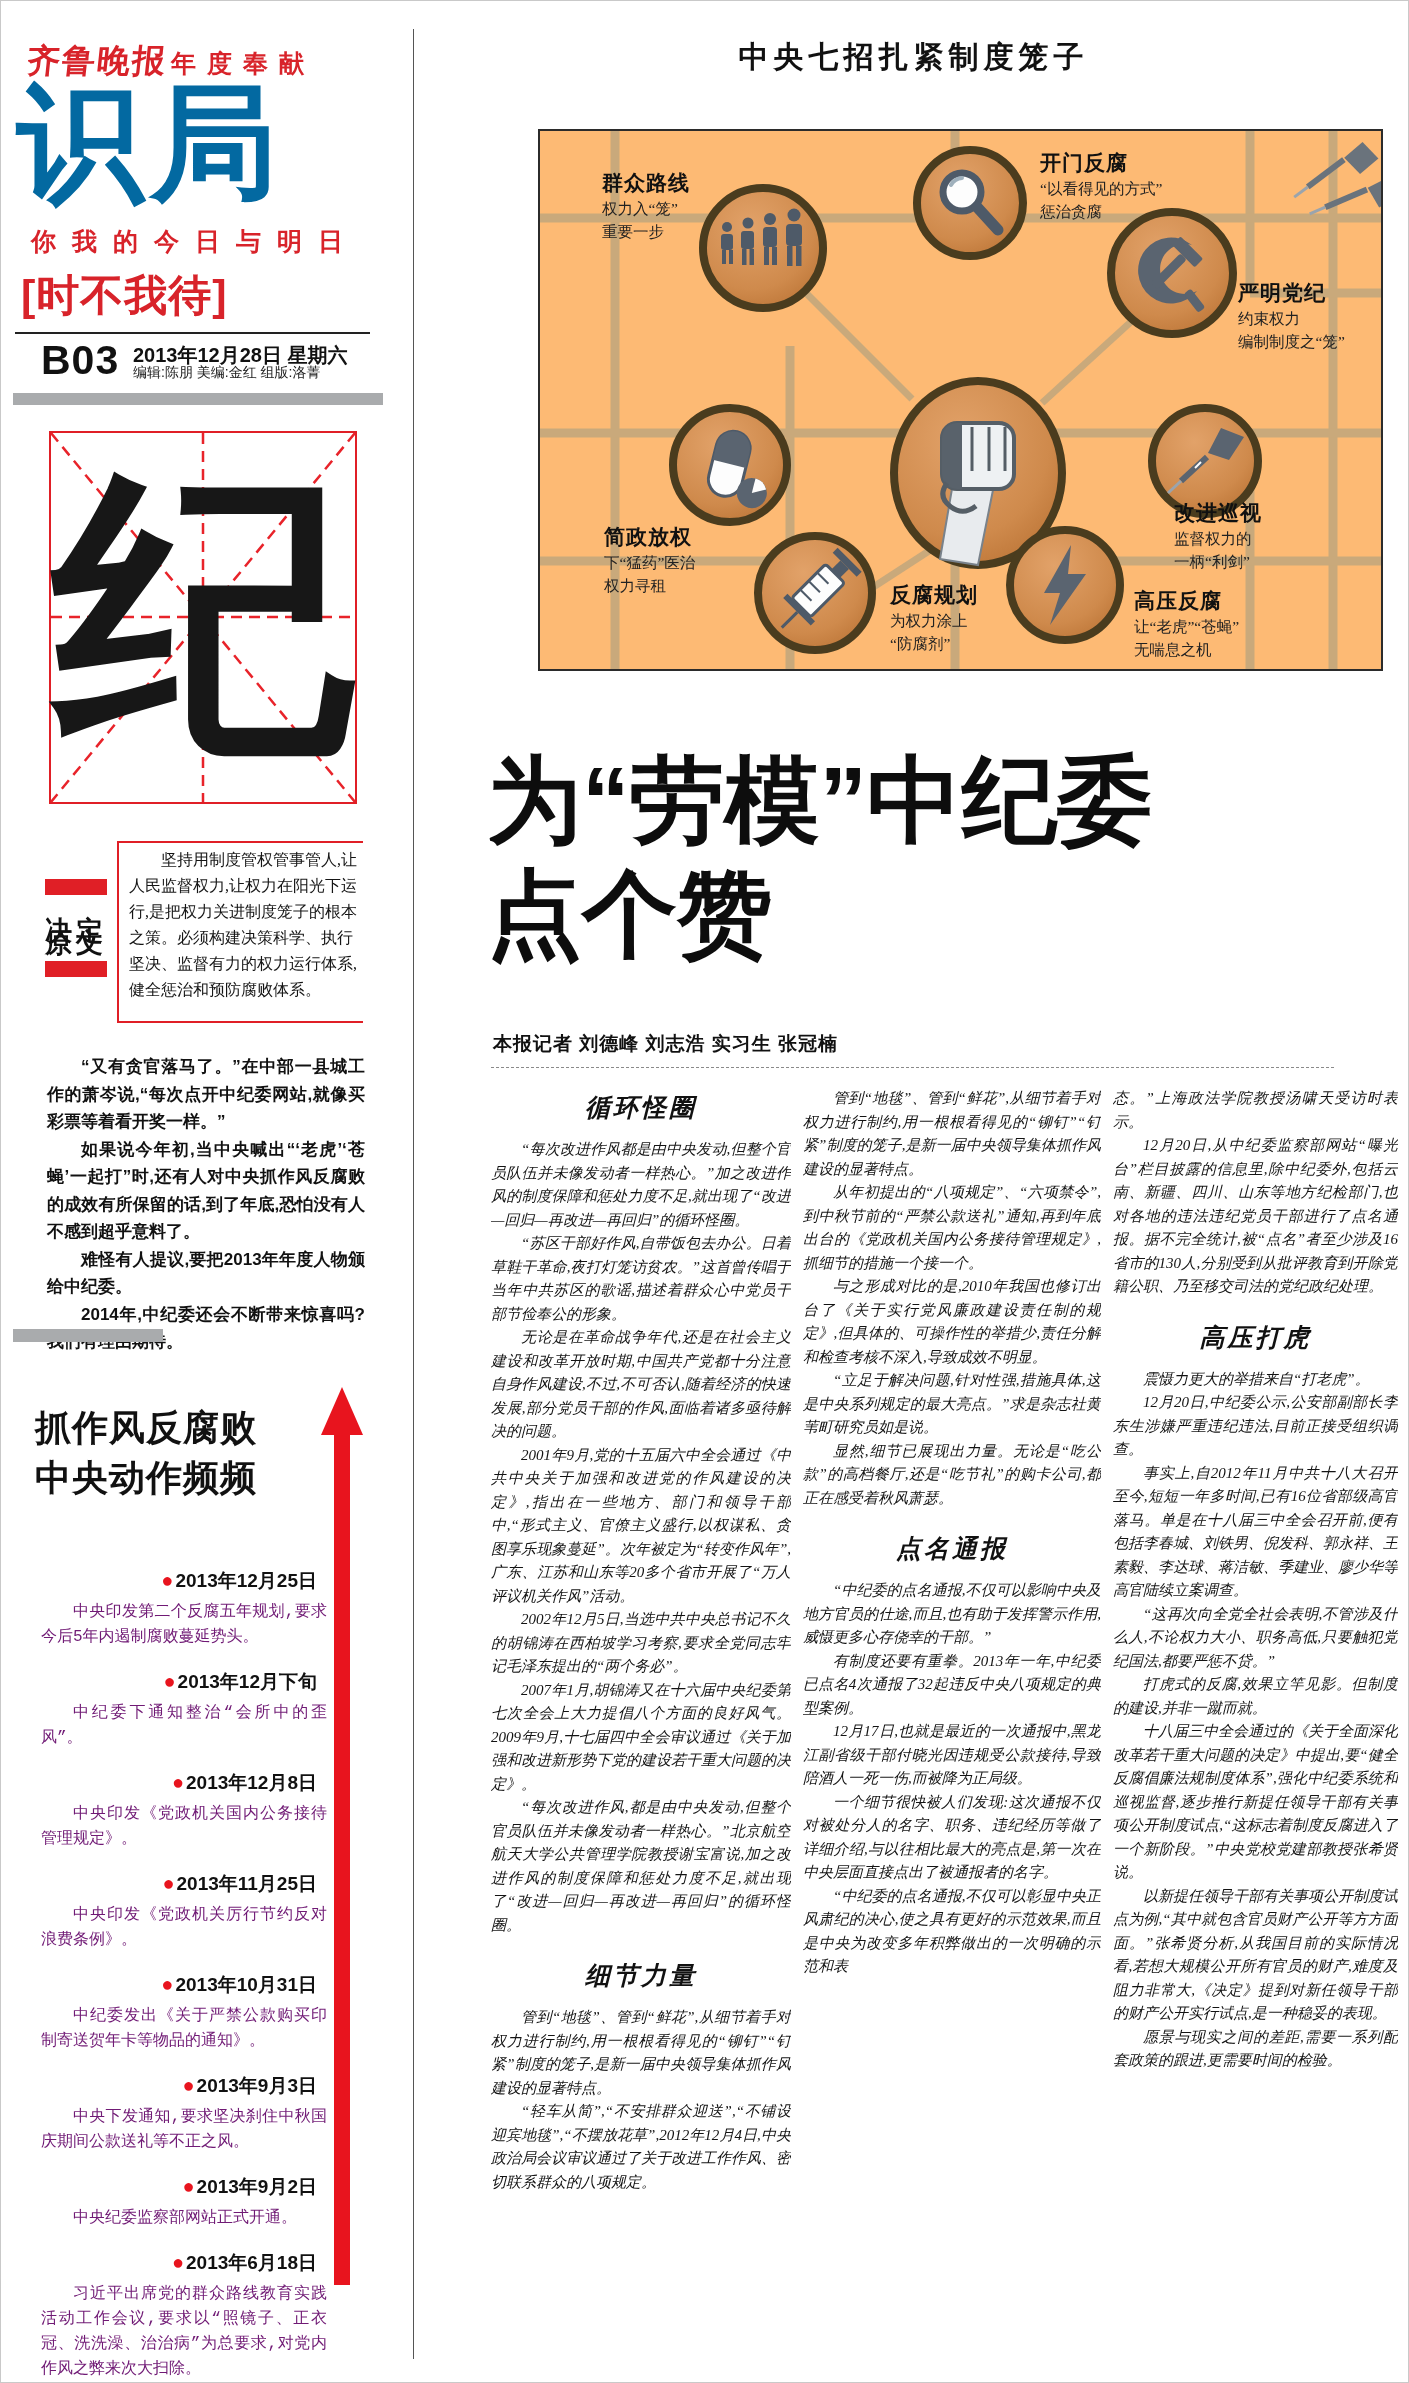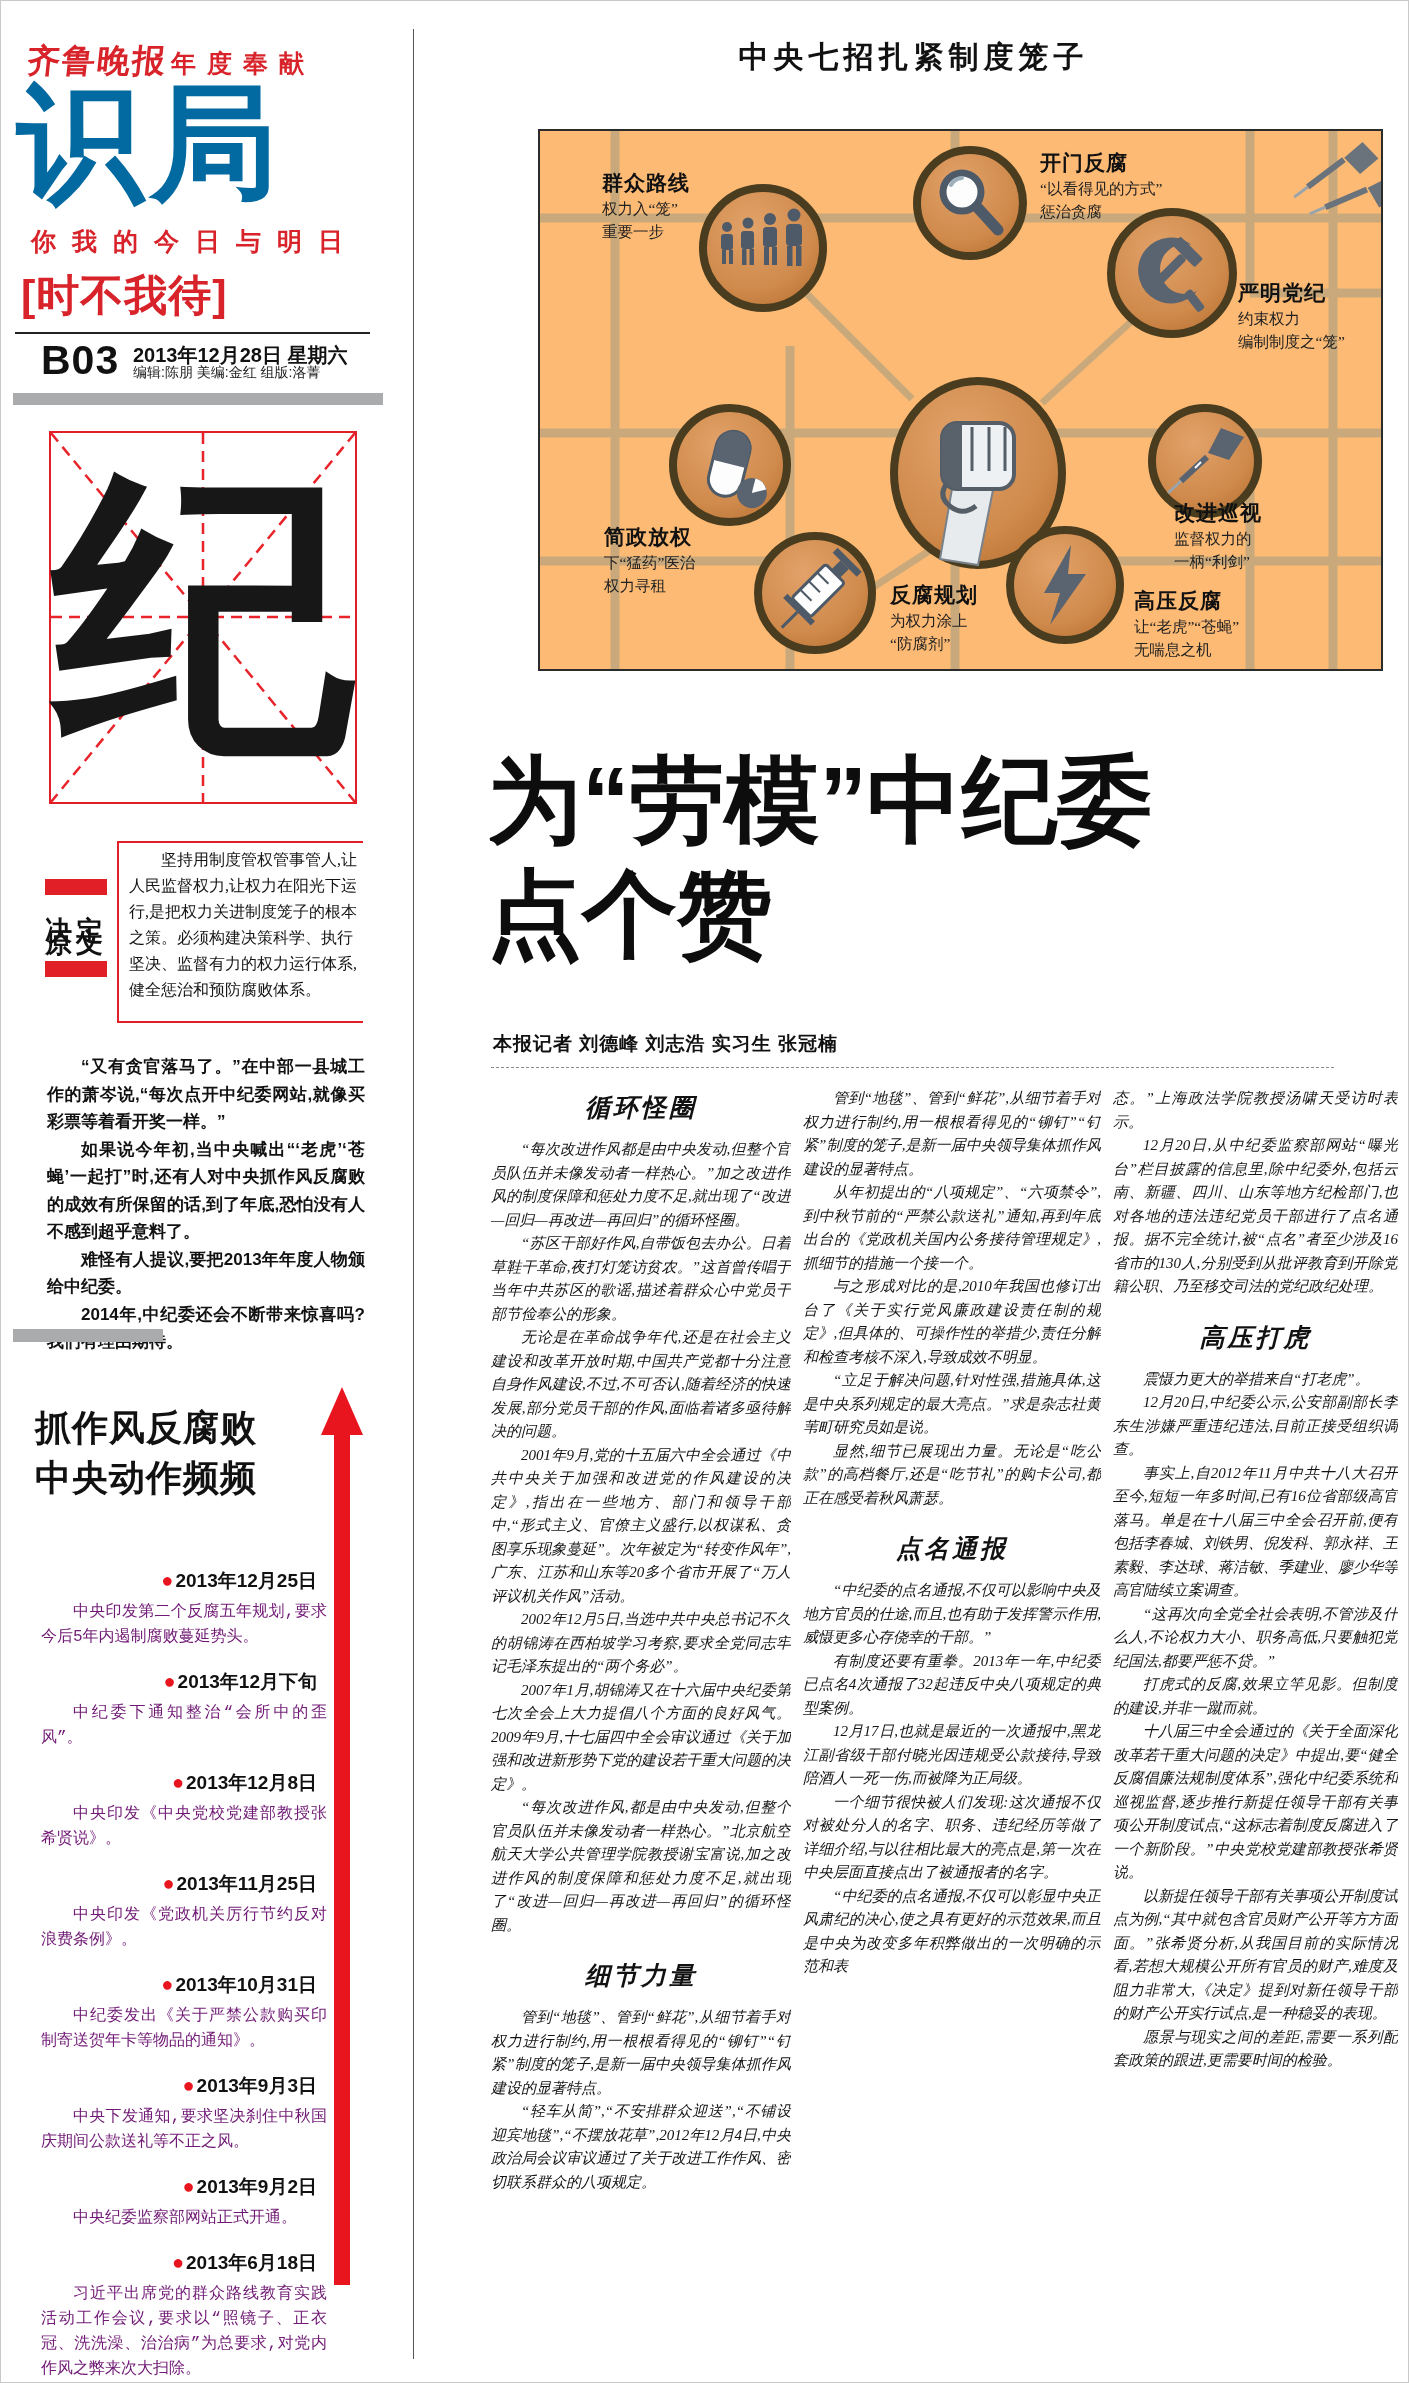--- a/index.html
+++ b/index.html
@@ -132,21 +132,21 @@
       <p class="tl-text">中央印发第二个反腐五年规划,要求今后5年内遏制腐败蔓延势头。</p>
     </div>
 
     <div class="tl-entry">
       <div class="tl-date"><span class="tl-dot">●</span><span class="tl-date-text">2013年12月下旬</span></div>
       <p class="tl-text">中纪委下通知整治“会所中的歪风”。</p>
     </div>
 
     <div class="tl-entry">
       <div class="tl-date"><span class="tl-dot">●</span><span class="tl-date-text">2013年12月8日</span></div>
-      <p class="tl-text">中央印发《中央党校党建部教授张希贤说》。</p>
+      <p class="tl-text">中央印发《党政机关国内公务接待管理规定》。</p>
     </div>
 
     <div class="tl-entry">
       <div class="tl-date"><span class="tl-dot">●</span><span class="tl-date-text">2013年11月25日</span></div>
       <p class="tl-text">中央印发《党政机关厉行节约反对浪费条例》。</p>
     </div>
 
     <div class="tl-entry">
       <div class="tl-date"><span class="tl-dot">●</span><span class="tl-date-text">2013年10月31日</span></div>
       <p class="tl-text">中纪委发出《关于严禁公款购买印制寄送贺年卡等物品的通知》。</p>

